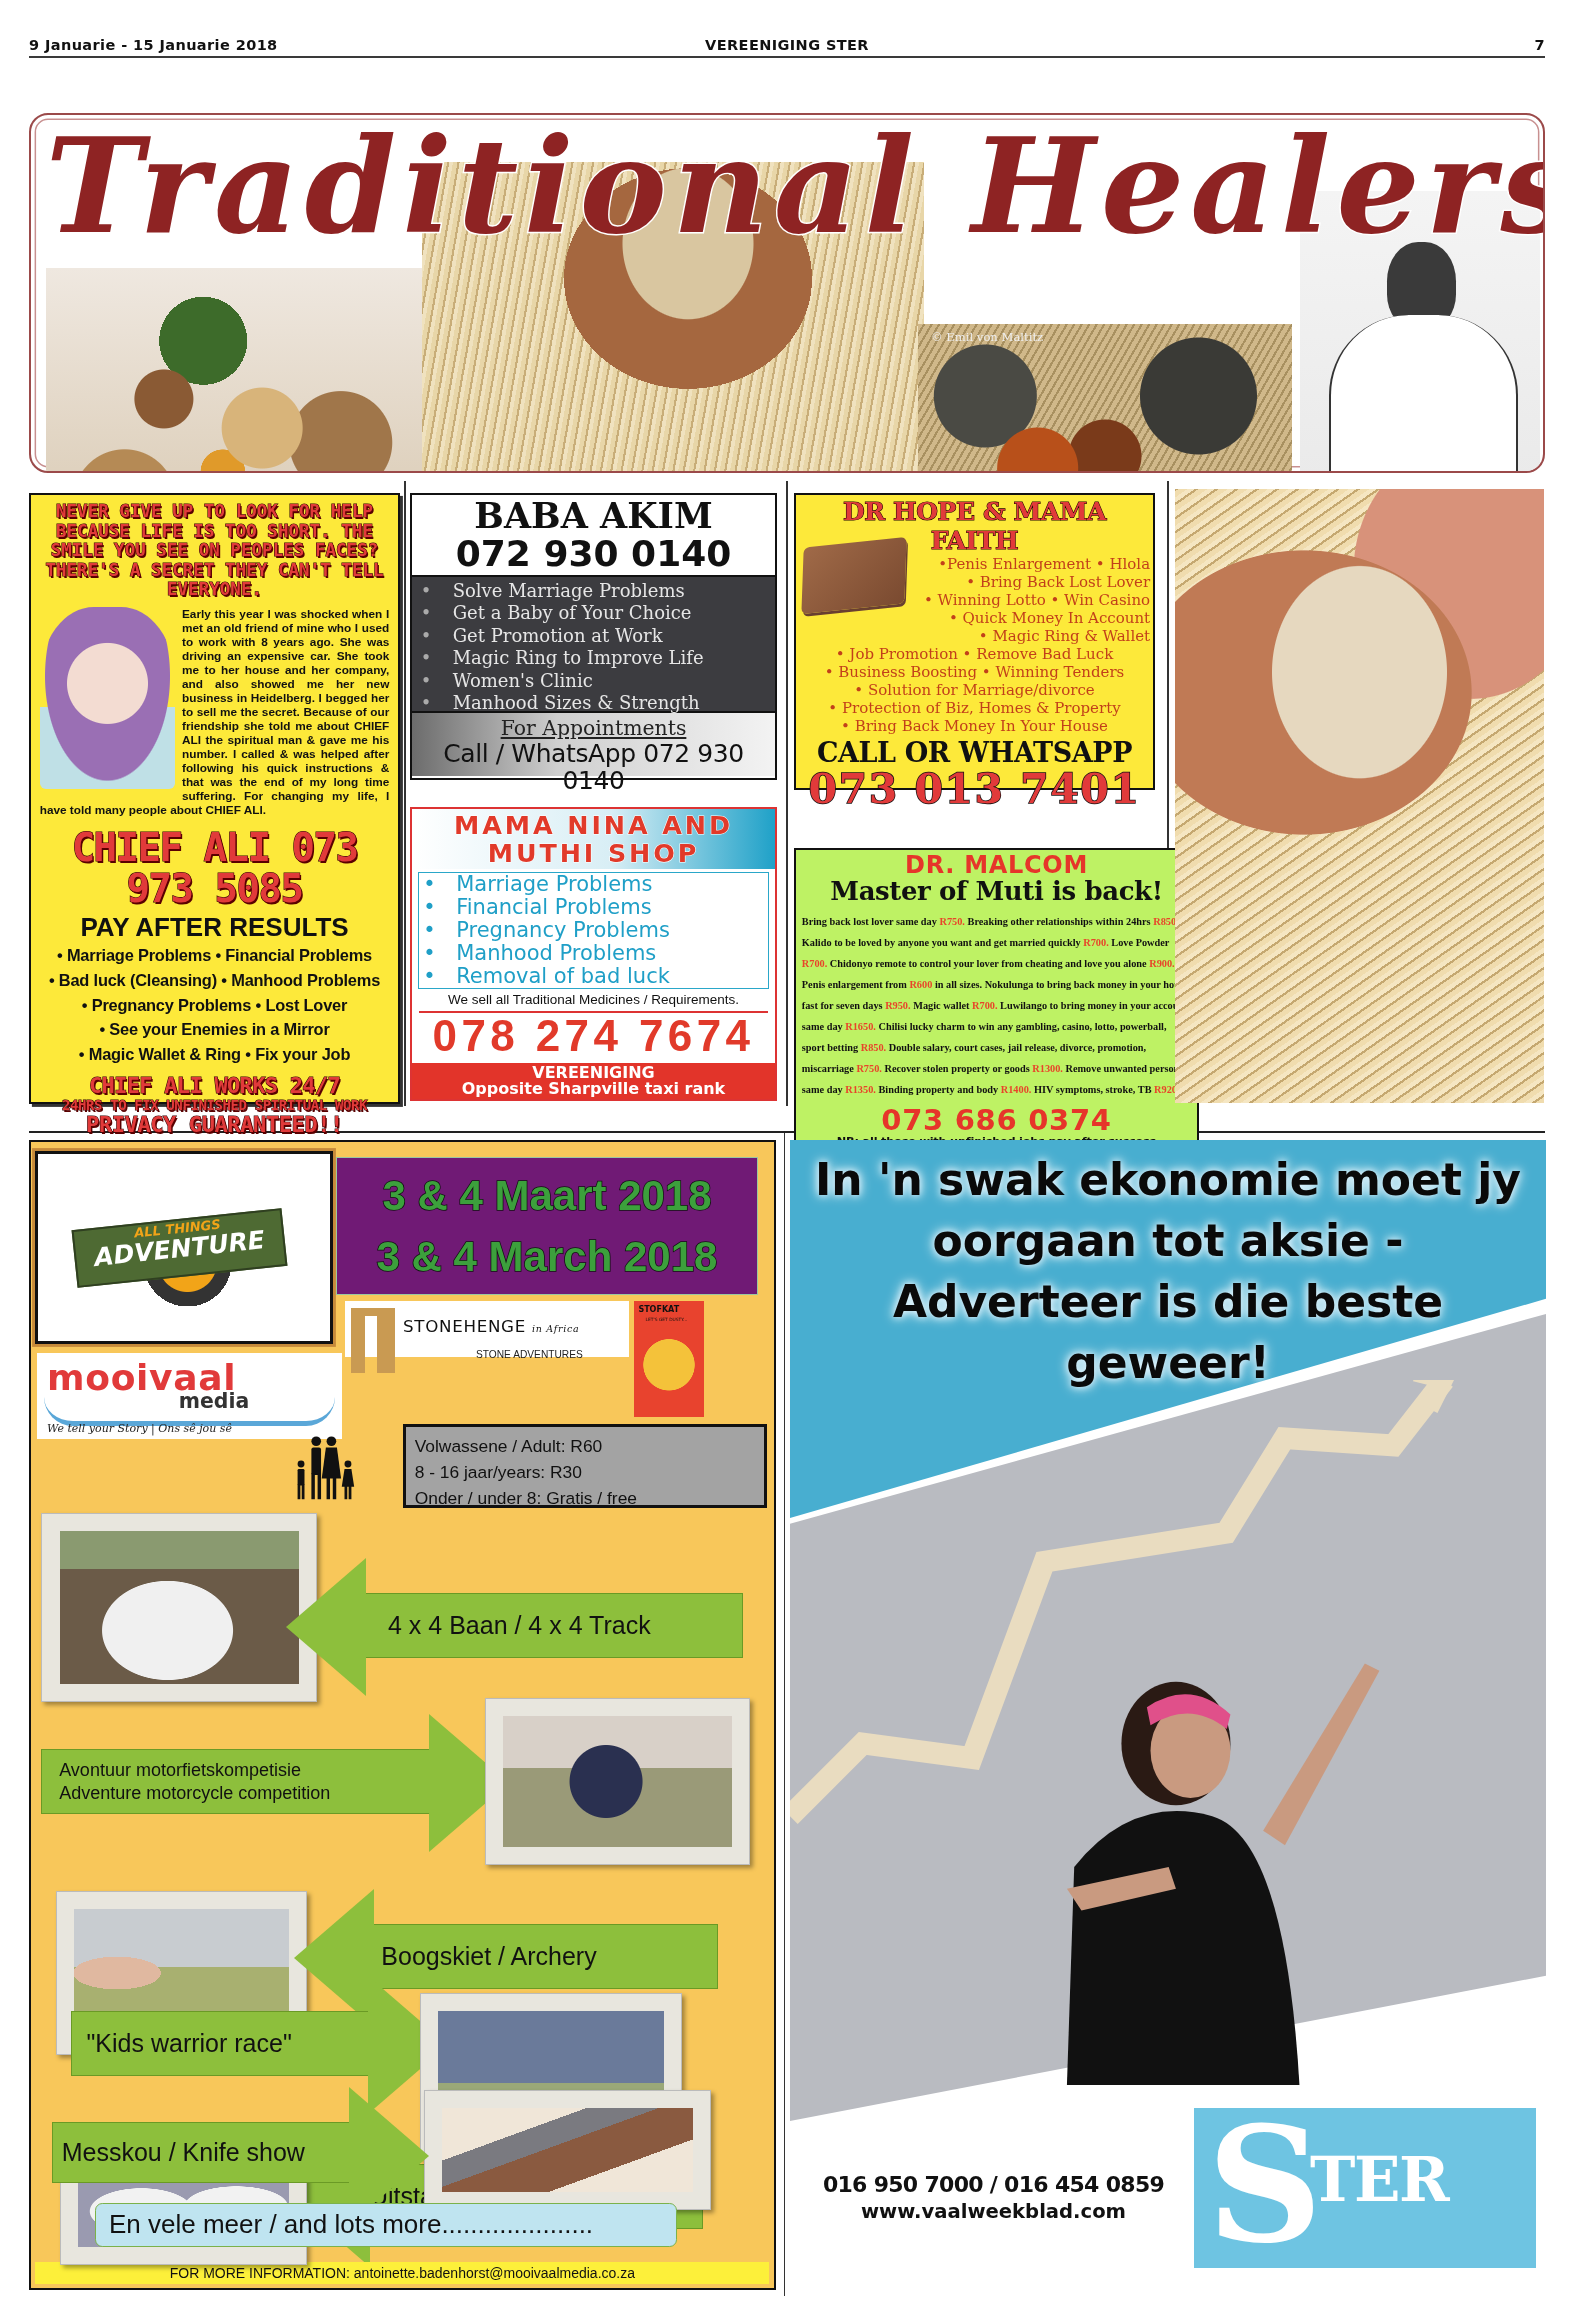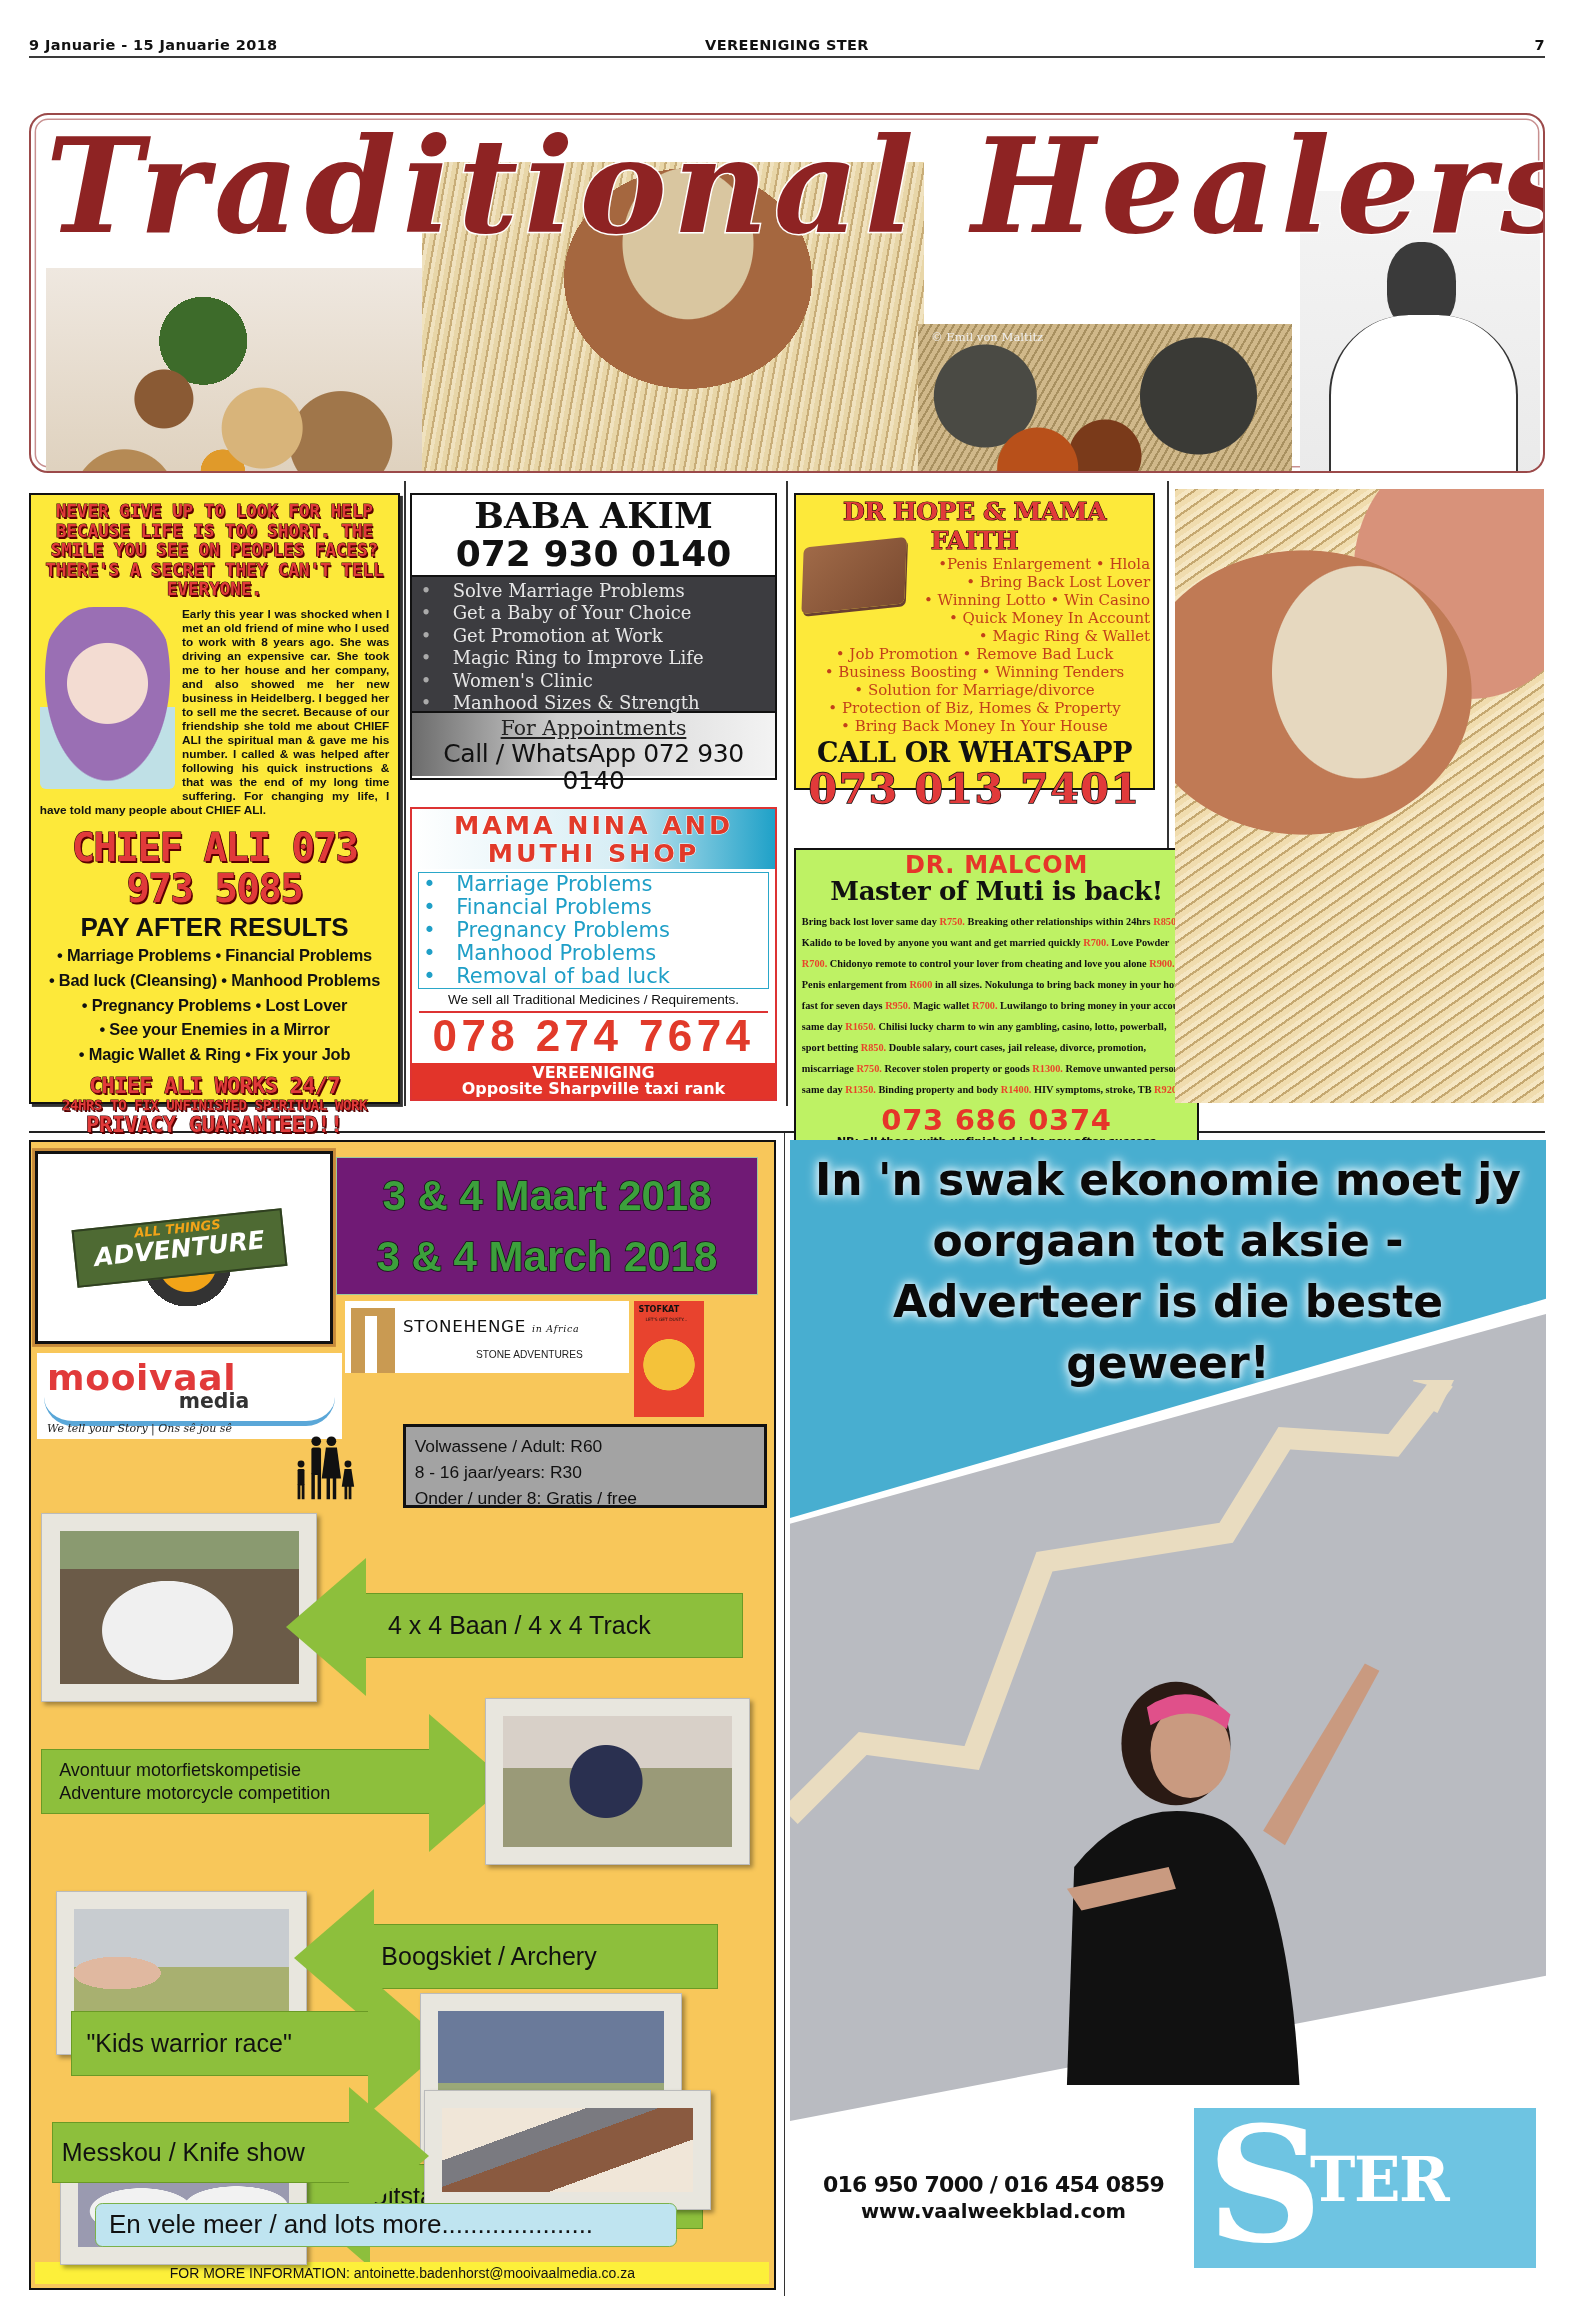--- a/index.html
+++ b/index.html
@@ -89,21 +89,21 @@
   .hands-photo .skin { position: absolute; left: 0; top: 0; width: 369px; height: 407px; background: radial-gradient(ellipse at 50% 45%, #e6d8bf 0 87px, transparent 88px), radial-gradient(ellipse at 35% 50%, #c07a55 0 167px, transparent 168px), radial-gradient(ellipse at 80% 20%, #d8927a 0 116px, transparent 117px); }
 
   
   .ad-adventure { position: absolute; left: 29px; top: 1140px; width: 747px; height: 1150px; background: #f8c75a; border: 2.9px solid #111; overflow: hidden; }
   .adv-logo { position: absolute; left: 4.4px; top: 8.7px; width: 298px; height: 193px; background: #fff; border: 3.6px solid #111; box-shadow: 0 0 0 2.9px #c68a3a; }
   .adv-logo .wheel { position: absolute; left: 102px; top: 36px; width: 95px; height: 145px; border-radius: 47px; background: radial-gradient(circle, #f2a418 0 29px, #333 30px 44px, transparent 44px); }
   .adv-logo .plate { position: absolute; left: 36px; top: 65px; width: 211px; height: 58px; background: #4e6a33; border: 2.2px solid #2f3f20; transform: rotate(-6deg); color: #fff; text-align: center; font-family: "DejaVu Sans", sans-serif; font-style: italic; font-weight: bold; }
   .adv-logo .plate .t1 { color: #f2a418; font-size: 13px; }
   .adv-logo .plate .t2 { font-size: 25px; line-height: 1; }
   .adv-dates { position: absolute; left: 305px; top: 14.5px; width: 422px; height: 138px; background: #701a75; border: 1.5px solid #9bc8a0; text-align: center; font-family: "Liberation Sans", sans-serif; font-weight: bold; font-size: 42px; color: #3ca03c; -webkit-text-stroke: 1.5px #111; paint-order: stroke fill; line-height: 61px; padding-top: 7.3px; }
-  .stonehenge { position: absolute; left: 314px; top: 159px; width: 284px; height: 72px; background: #fff; }
+  .stonehenge { position: absolute; left: 314px; top: 159px; width: 284px; height: 56px; background: #fff; }
   .stonehenge .logo { position: absolute; left: 5.8px; top: 7.3px; width: 44px; height: 65px; background: linear-gradient(90deg,#c99a52 0 14.5px, transparent 14.5px 26px, #c99a52 26px 41px); border-top: 8.7px solid #c99a52; }
   .stonehenge .n1 { position: absolute; left: 58px; top: 14.5px; font-family: "DejaVu Sans", sans-serif; font-size: 16.7px; letter-spacing: 0.7px; color: #111; }
   .stonehenge .n1 small { font-family: "DejaVu Serif", serif; font-style: italic; font-size: 9.5px; }
   .stonehenge .n2 { position: absolute; left: 131px; top: 48px; font-family: "Liberation Sans", sans-serif; font-size: 10.2px; color: #222; }
   .stofkat { position: absolute; left: 603px; top: 159px; width: 70px; height: 116px; background: radial-gradient(circle at 50% 55%, #f4c23a 0 25.4px, transparent 26px), #e8432e; }
   .stofkat .t { position: absolute; left: 4.4px; top: 4.4px; color: #111; font-family: "DejaVu Sans", sans-serif; font-weight: bold; font-size: 8px; }
   .stofkat .s { position: absolute; left: 11.6px; top: 16px; color: #111; font-size: 4.4px; font-family: "DejaVu Sans", sans-serif; }
   .mooivaal { position: absolute; left: 5.8px; top: 211px; width: 305px; height: 86px; background: #fff; }
   .mooivaal .m { position: absolute; left: 10.2px; top: 4.4px; font-family: "DejaVu Sans", sans-serif; font-weight: bold; font-size: 36px; color: #e13a3a; letter-spacing: 0.7px; }
   .mooivaal .md { position: absolute; left: 142px; top: 36px; font-family: "DejaVu Sans", sans-serif; font-weight: bold; font-size: 20.4px; color: #333; }

